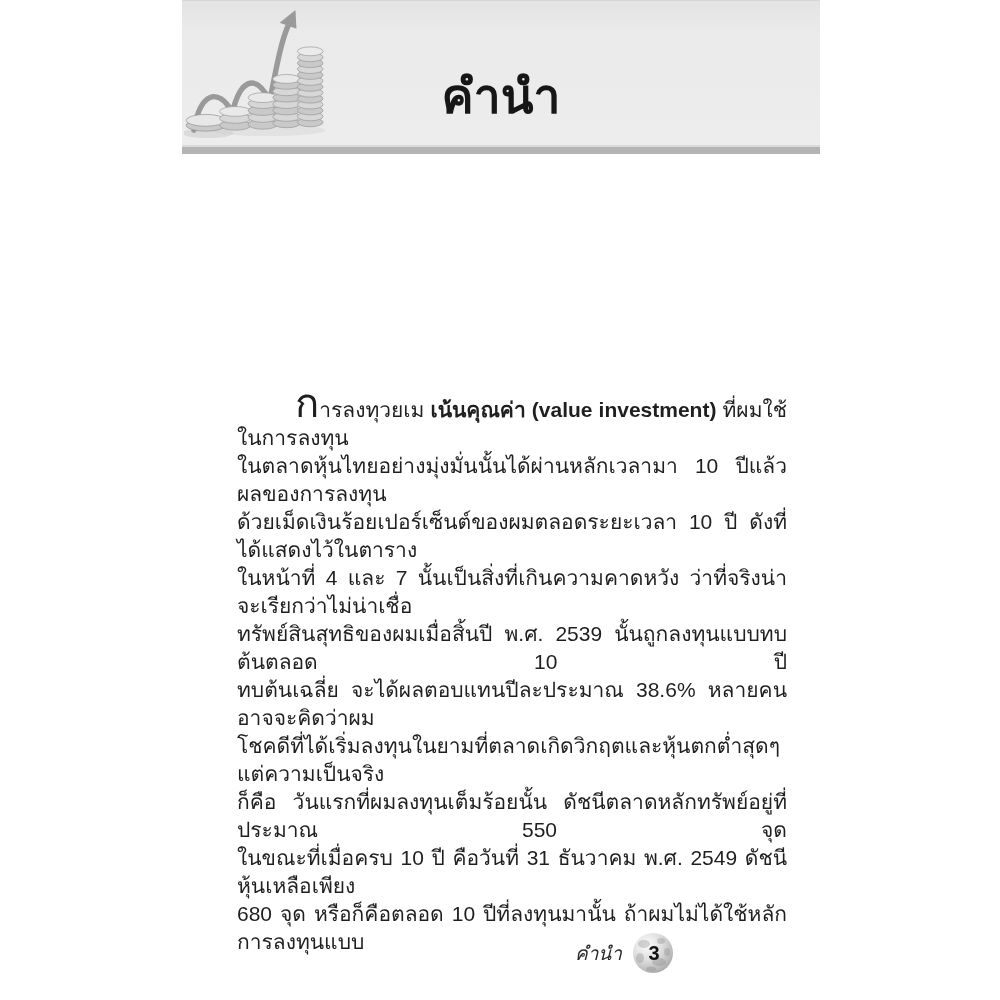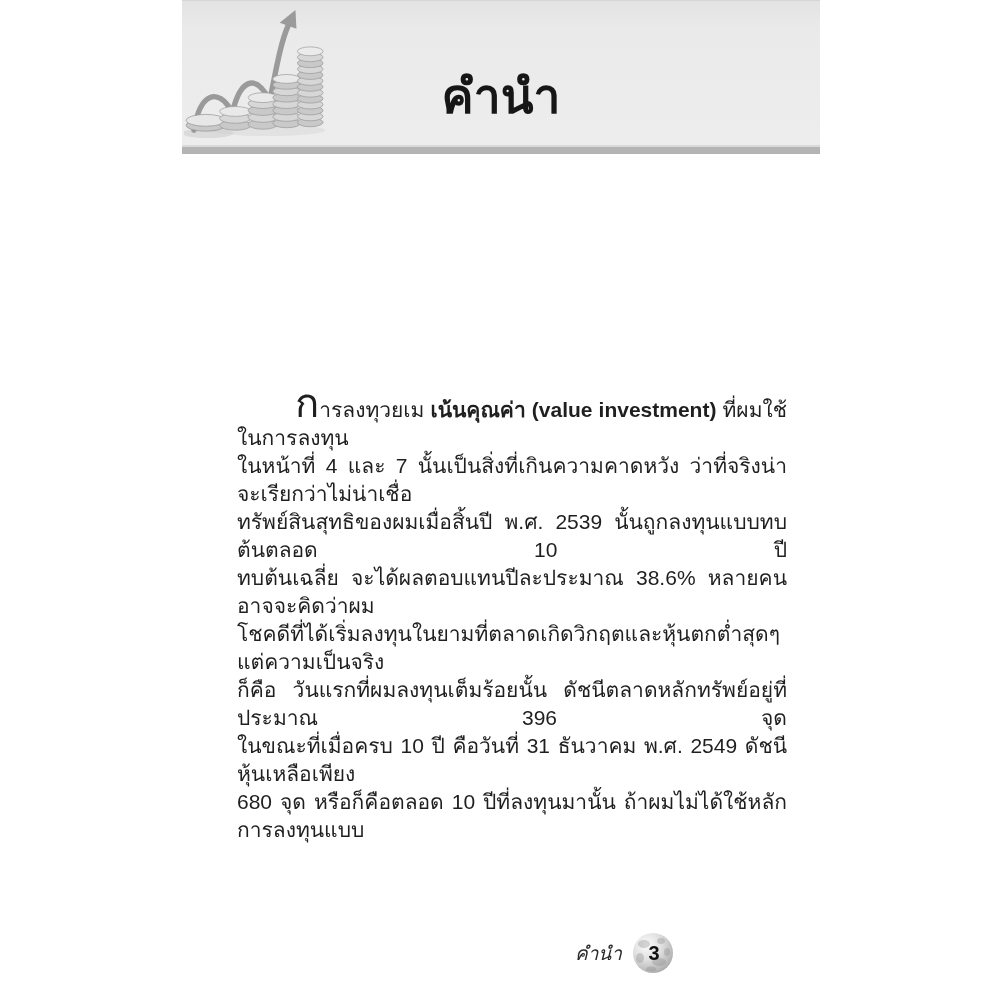--- a/index.html
+++ b/index.html
@@ -90,25 +90,27 @@
       <ellipse cx="128" cy="53" rx="13" ry="4.5" fill="#d7d7d7" stroke="#979797" stroke-width="0.7"></ellipse>
       <ellipse cx="128" cy="47" rx="13" ry="4.5" fill="#ebebeb" stroke="#9b9b9b" stroke-width="0.7"></ellipse>
     </svg>
     <h1 class="title">คำนำ</h1>
   </header>
   <div class="banner-bar"></div>
 
   <main class="bodytext">
     <section>
       <div class="ln j ind"><span class="dropcap">ก</span><span>ารลงทุวยเม </span><span class="b">เน้นคุณค่า (value investment)</span><span> ที่ผมใช้ในการลงทุน</span></div>
+      <div class="ln j"><span>ในตลาดหุ้นไทยอย่างมุ่งมั่นนั้นได้ผ่านหลักเวลามา 10 ปีแล้ว ผลของการลงทุน</span></div>
+      <div class="ln j"><span>ด้วยเม็ดเงินร้อยเปอร์เซ็นต์ของผมตลอดระยะเวลา 10 ปี ดังที่ได้แสดงไว้ในตาราง</span></div>
       <div class="ln j"><span>ในหน้าที่ 4 และ 7 นั้นเป็นสิ่งที่เกินความคาดหวัง ว่าที่จริงน่าจะเรียกว่าไม่น่าเชื่อ</span></div>
       <div class="ln j"><span>ทรัพย์สินสุทธิของผมเมื่อสิ้นปี พ.ศ. 2539 นั้นถูกลงทุนแบบทบต้นตลอด 10 ปี</span></div>
       <div class="ln j"><span>ทบต้นเฉลี่ย จะได้ผลตอบแทนปีละประมาณ 38.6% หลายคนอาจจะคิดว่าผม</span></div>
       <div class="ln j"><span>โชคดีที่ได้เริ่มลงทุนในยามที่ตลาดเกิดวิกฤตและหุ้นตกต่ำสุดๆ แต่ความเป็นจริง</span></div>
-      <div class="ln j"><span>ก็คือ วันแรกที่ผมลงทุนเต็มร้อยนั้น ดัชนีตลาดหลักทรัพย์อยู่ที่ประมาณ 396 จุด</span></div>
+      <div class="ln j"><span>ก็คือ วันแรกที่ผมลงทุนเต็มร้อยนั้น ดัชนีตลาดหลักทรัพย์อยู่ที่ประมาณ 550 จุด</span></div>
       <div class="ln j"><span>ในขณะที่เมื่อครบ 10 ปี คือวันที่ 31 ธันวาคม พ.ศ. 2549 ดัชนีหุ้นเหลือเพียง</span></div>
       <div class="ln j"><span>680 จุด หรือก็คือตลอด 10 ปีที่ลงทุนมานั้น ถ้าผมไม่ได้ใช้หลักการลงทุนแบบ</span></div>
 
     </section>
 
   </main>
 
   <footer class="pagefoot">
     <span class="footlabel">คำนำ</span>
     <svg width="42" height="42" viewBox="0 0 42 42" aria-hidden="true">

